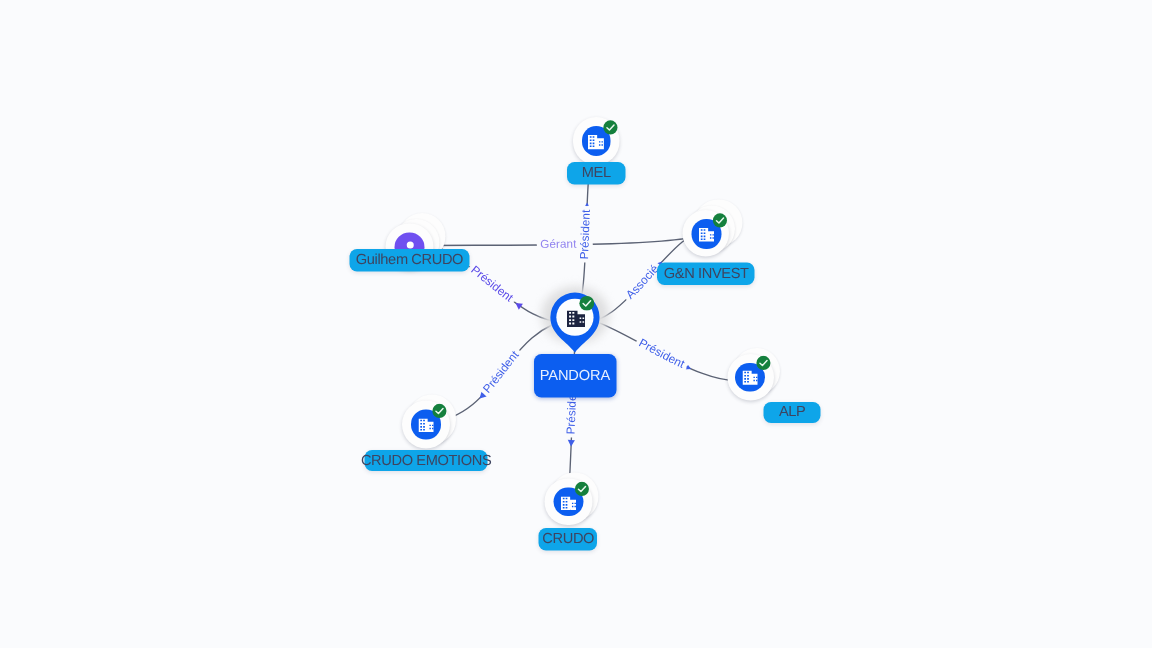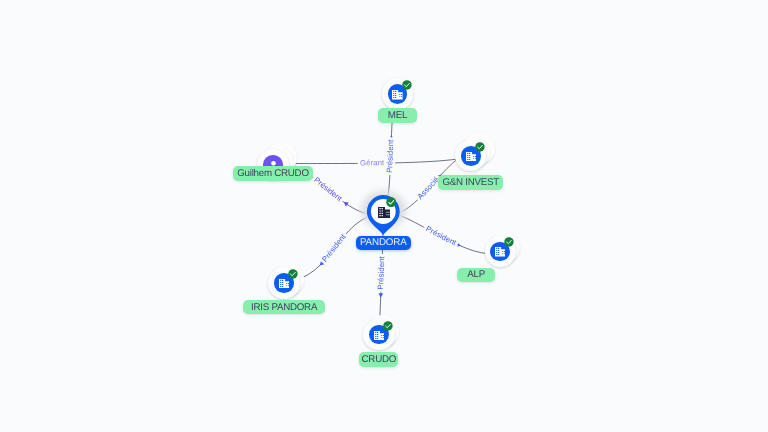--- a/index.html
+++ b/index.html
@@ -8,21 +8,21 @@
   #stage{position:relative;width:768px;height:432px;background:#fafbfd;}
   svg.layer{position:absolute;left:0;top:0;width:768px;height:432px;overflow:visible;}
   .edgepath{fill:none;stroke:#5b6274;stroke-width:0.9;}
   .edgetext{font-family:"Liberation Sans",sans-serif;font-size:7.8px;letter-spacing:0px;}
   .node{position:absolute;left:0;top:0;}
   .halo{position:absolute;border-radius:50%;background:#dededf;filter:blur(3.2px);}
   .disc{position:absolute;border-radius:50%;background:#fdfdfd;}
   .inner{position:absolute;border-radius:50%;display:flex;align-items:center;justify-content:center;}
   .badge{position:absolute;border-radius:50%;display:flex;align-items:center;justify-content:center;}
   .nlabel{position:absolute;display:flex;align-items:center;justify-content:center;
-          border-radius:5px;background:#86efac;color:#3e4460;white-space:nowrap;
+          border-radius:5px;background:#0ea5e9;color:#3e4460;white-space:nowrap;
           font-size:9.75px;letter-spacing:-0.25px;-webkit-font-smoothing:antialiased;
           box-shadow:0 1px 3px rgba(45,55,90,.13);}
   .nlabel.sel{background:#0c5ef0;color:#e7f0ff;letter-spacing:-0.1px;
           box-shadow:0 1px 3px rgba(20,60,170,.30);}
 </style>
 </head>
 <body>
 
 <div id="stage">
   <svg class="layer" id="edges" viewBox="0 0 768 432">
@@ -153,60 +153,60 @@
           <svg width="12.2" height="10.933962264150942" viewBox="0 0 10.6 9.5">
             <path fill="#1c2340" fill-rule="evenodd" d="M0 0 h6.1 v9.5 h-6.1 Z M6.1 2.2 h4.5 v7.3 h-4.5 Z M1.2 0.85 h1.15 v1.05 h-1.15 Z M3.1 0.85 h1.15 v1.05 h-1.15 Z M1.2 2.95 h1.15 v1.05 h-1.15 Z M3.1 2.95 h1.15 v1.05 h-1.15 Z M1.2 5.05 h1.15 v1.05 h-1.15 Z M3.1 5.05 h1.15 v1.05 h-1.15 Z M1.2 7 h1.15 v1.05 h-1.15 Z M3.1 7 h1.15 v1.05 h-1.15 Z M7.3 4.1 h0.95 v0.9 h-0.95 Z M9 4.1 h0.95 v0.9 h-0.95 Z M7.3 6.2 h0.95 v0.9 h-0.95 Z M9 6.2 h0.95 v0.9 h-0.95 Z"></path>
           </svg>
         </div>
         <div class="badge" style="left:385.70000000000005px;top:196.70000000000002px;width:10.4px;height:10.4px;">
           <svg width="10.4" height="10.4" viewBox="0 0 24 24">
             <circle cx="12" cy="12" r="11.4" fill="#15803d"></circle>
             <path d="M6.4 12.4 L10.4 16.2 L17.8 8.2" fill="none" stroke="#e9f7ee" stroke-width="2.4" stroke-linecap="round" stroke-linejoin="round"></path>
           </svg>
         </div>
-        <div class="nlabel sel" style="left:355.95px;top:235.85px;width:54.7px;height:14px;">
+        <div class="nlabel sel" style="left:355.95px;top:235.85px;width:54.7px;height:29px;">
           <span>PANDORA</span>
         </div>
       </div>
       <div class="node">
         <div class="disc" style="left:488.7px;top:232.21500000000003px;width:31.2px;height:31.2px;box-shadow:0 0.7px 1.6px rgba(40,45,70,.16);"></div>
         <div class="disc" style="left:484.59999999999997px;top:235.70000000000002px;width:31.2px;height:31.2px;box-shadow:0 1px 2.6px rgba(40,45,70,.2);"></div>
         <div class="inner" style="left:490.4px;top:241.5px;width:19.6px;height:19.6px;background:#0c5ef0;"></div>
         <div class="inner" style="left:494.9px;top:247.3px;width:10.6px;height:9.5px;">
           <svg width="10.6" height="9.5" viewBox="0 0 10.6 9.5">
             <path fill="#ffffff" fill-rule="evenodd" d="M0 0 h6.1 v9.5 h-6.1 Z M6.1 2.2 h4.5 v7.3 h-4.5 Z M1.2 0.85 h1.15 v1.05 h-1.15 Z M3.1 0.85 h1.15 v1.05 h-1.15 Z M1.2 2.95 h1.15 v1.05 h-1.15 Z M3.1 2.95 h1.15 v1.05 h-1.15 Z M1.2 5.05 h1.15 v1.05 h-1.15 Z M3.1 5.05 h1.15 v1.05 h-1.15 Z M1.2 7 h1.15 v1.05 h-1.15 Z M3.1 7 h1.15 v1.05 h-1.15 Z M7.3 4.1 h0.95 v0.9 h-0.95 Z M9 4.1 h0.95 v0.9 h-0.95 Z M7.3 6.2 h0.95 v0.9 h-0.95 Z M9 6.2 h0.95 v0.9 h-0.95 Z"></path>
           </svg>
         </div>
         <div class="badge" style="left:504.45px;top:237.45000000000002px;width:9.9px;height:9.9px;">
           <svg width="9.9" height="9.9" viewBox="0 0 24 24">
             <circle cx="12" cy="12" r="11.4" fill="#15803d"></circle>
             <path d="M6.4 12.4 L10.4 16.2 L17.8 8.2" fill="none" stroke="#e9f7ee" stroke-width="2.4" stroke-linecap="round" stroke-linejoin="round"></path>
           </svg>
         </div>
-        <div class="nlabel" style="left:457px;top:267.6px;width:38.3px;height:14.8px;">
+        <div class="nlabel" style="left:509px;top:267.6px;width:38.3px;height:14.8px;">
           <span>ALP</span>
         </div>
       </div>
       <div class="node">
         <div class="disc" style="left:272.00000000000006px;top:263.115px;width:32.4px;height:32.4px;box-shadow:0 0.7px 1.6px rgba(40,45,70,.16);"></div>
         <div class="disc" style="left:267.90000000000003px;top:266.6px;width:32.4px;height:32.4px;box-shadow:0 1px 2.6px rgba(40,45,70,.2);"></div>
         <div class="inner" style="left:274.3px;top:273px;width:19.6px;height:19.6px;background:#0c5ef0;"></div>
         <div class="inner" style="left:278.8px;top:278.8px;width:10.6px;height:9.5px;">
           <svg width="10.6" height="9.5" viewBox="0 0 10.6 9.5">
             <path fill="#ffffff" fill-rule="evenodd" d="M0 0 h6.1 v9.5 h-6.1 Z M6.1 2.2 h4.5 v7.3 h-4.5 Z M1.2 0.85 h1.15 v1.05 h-1.15 Z M3.1 0.85 h1.15 v1.05 h-1.15 Z M1.2 2.95 h1.15 v1.05 h-1.15 Z M3.1 2.95 h1.15 v1.05 h-1.15 Z M1.2 5.05 h1.15 v1.05 h-1.15 Z M3.1 5.05 h1.15 v1.05 h-1.15 Z M1.2 7 h1.15 v1.05 h-1.15 Z M3.1 7 h1.15 v1.05 h-1.15 Z M7.3 4.1 h0.95 v0.9 h-0.95 Z M9 4.1 h0.95 v0.9 h-0.95 Z M7.3 6.2 h0.95 v0.9 h-0.95 Z M9 6.2 h0.95 v0.9 h-0.95 Z"></path>
           </svg>
         </div>
         <div class="badge" style="left:288.35px;top:268.95000000000005px;width:9.9px;height:9.9px;">
           <svg width="9.9" height="9.9" viewBox="0 0 24 24">
             <circle cx="12" cy="12" r="11.4" fill="#15803d"></circle>
             <path d="M6.4 12.4 L10.4 16.2 L17.8 8.2" fill="none" stroke="#e9f7ee" stroke-width="2.4" stroke-linecap="round" stroke-linejoin="round"></path>
           </svg>
         </div>
         <div class="nlabel" style="left:243.35000000000002px;top:299.70000000000005px;width:81.5px;height:14.8px;">
-          <span>IRIS PANDORA</span>
+          <span>CRUDO EMOTIONS</span>
         </div>
       </div>
       <div class="node">
         <div class="disc" style="left:367.1px;top:315.215px;width:31.6px;height:31.6px;box-shadow:0 0.7px 1.6px rgba(40,45,70,.16);"></div>
         <div class="disc" style="left:363px;top:318.7px;width:31.6px;height:31.6px;box-shadow:0 1px 2.6px rgba(40,45,70,.2);"></div>
         <div class="inner" style="left:369px;top:324.7px;width:19.6px;height:19.6px;background:#0c5ef0;"></div>
         <div class="inner" style="left:373.5px;top:330.5px;width:10.6px;height:9.5px;">
           <svg width="10.6" height="9.5" viewBox="0 0 10.6 9.5">
             <path fill="#ffffff" fill-rule="evenodd" d="M0 0 h6.1 v9.5 h-6.1 Z M6.1 2.2 h4.5 v7.3 h-4.5 Z M1.2 0.85 h1.15 v1.05 h-1.15 Z M3.1 0.85 h1.15 v1.05 h-1.15 Z M1.2 2.95 h1.15 v1.05 h-1.15 Z M3.1 2.95 h1.15 v1.05 h-1.15 Z M1.2 5.05 h1.15 v1.05 h-1.15 Z M3.1 5.05 h1.15 v1.05 h-1.15 Z M1.2 7 h1.15 v1.05 h-1.15 Z M3.1 7 h1.15 v1.05 h-1.15 Z M7.3 4.1 h0.95 v0.9 h-0.95 Z M9 4.1 h0.95 v0.9 h-0.95 Z M7.3 6.2 h0.95 v0.9 h-0.95 Z M9 6.2 h0.95 v0.9 h-0.95 Z"></path>
           </svg>

